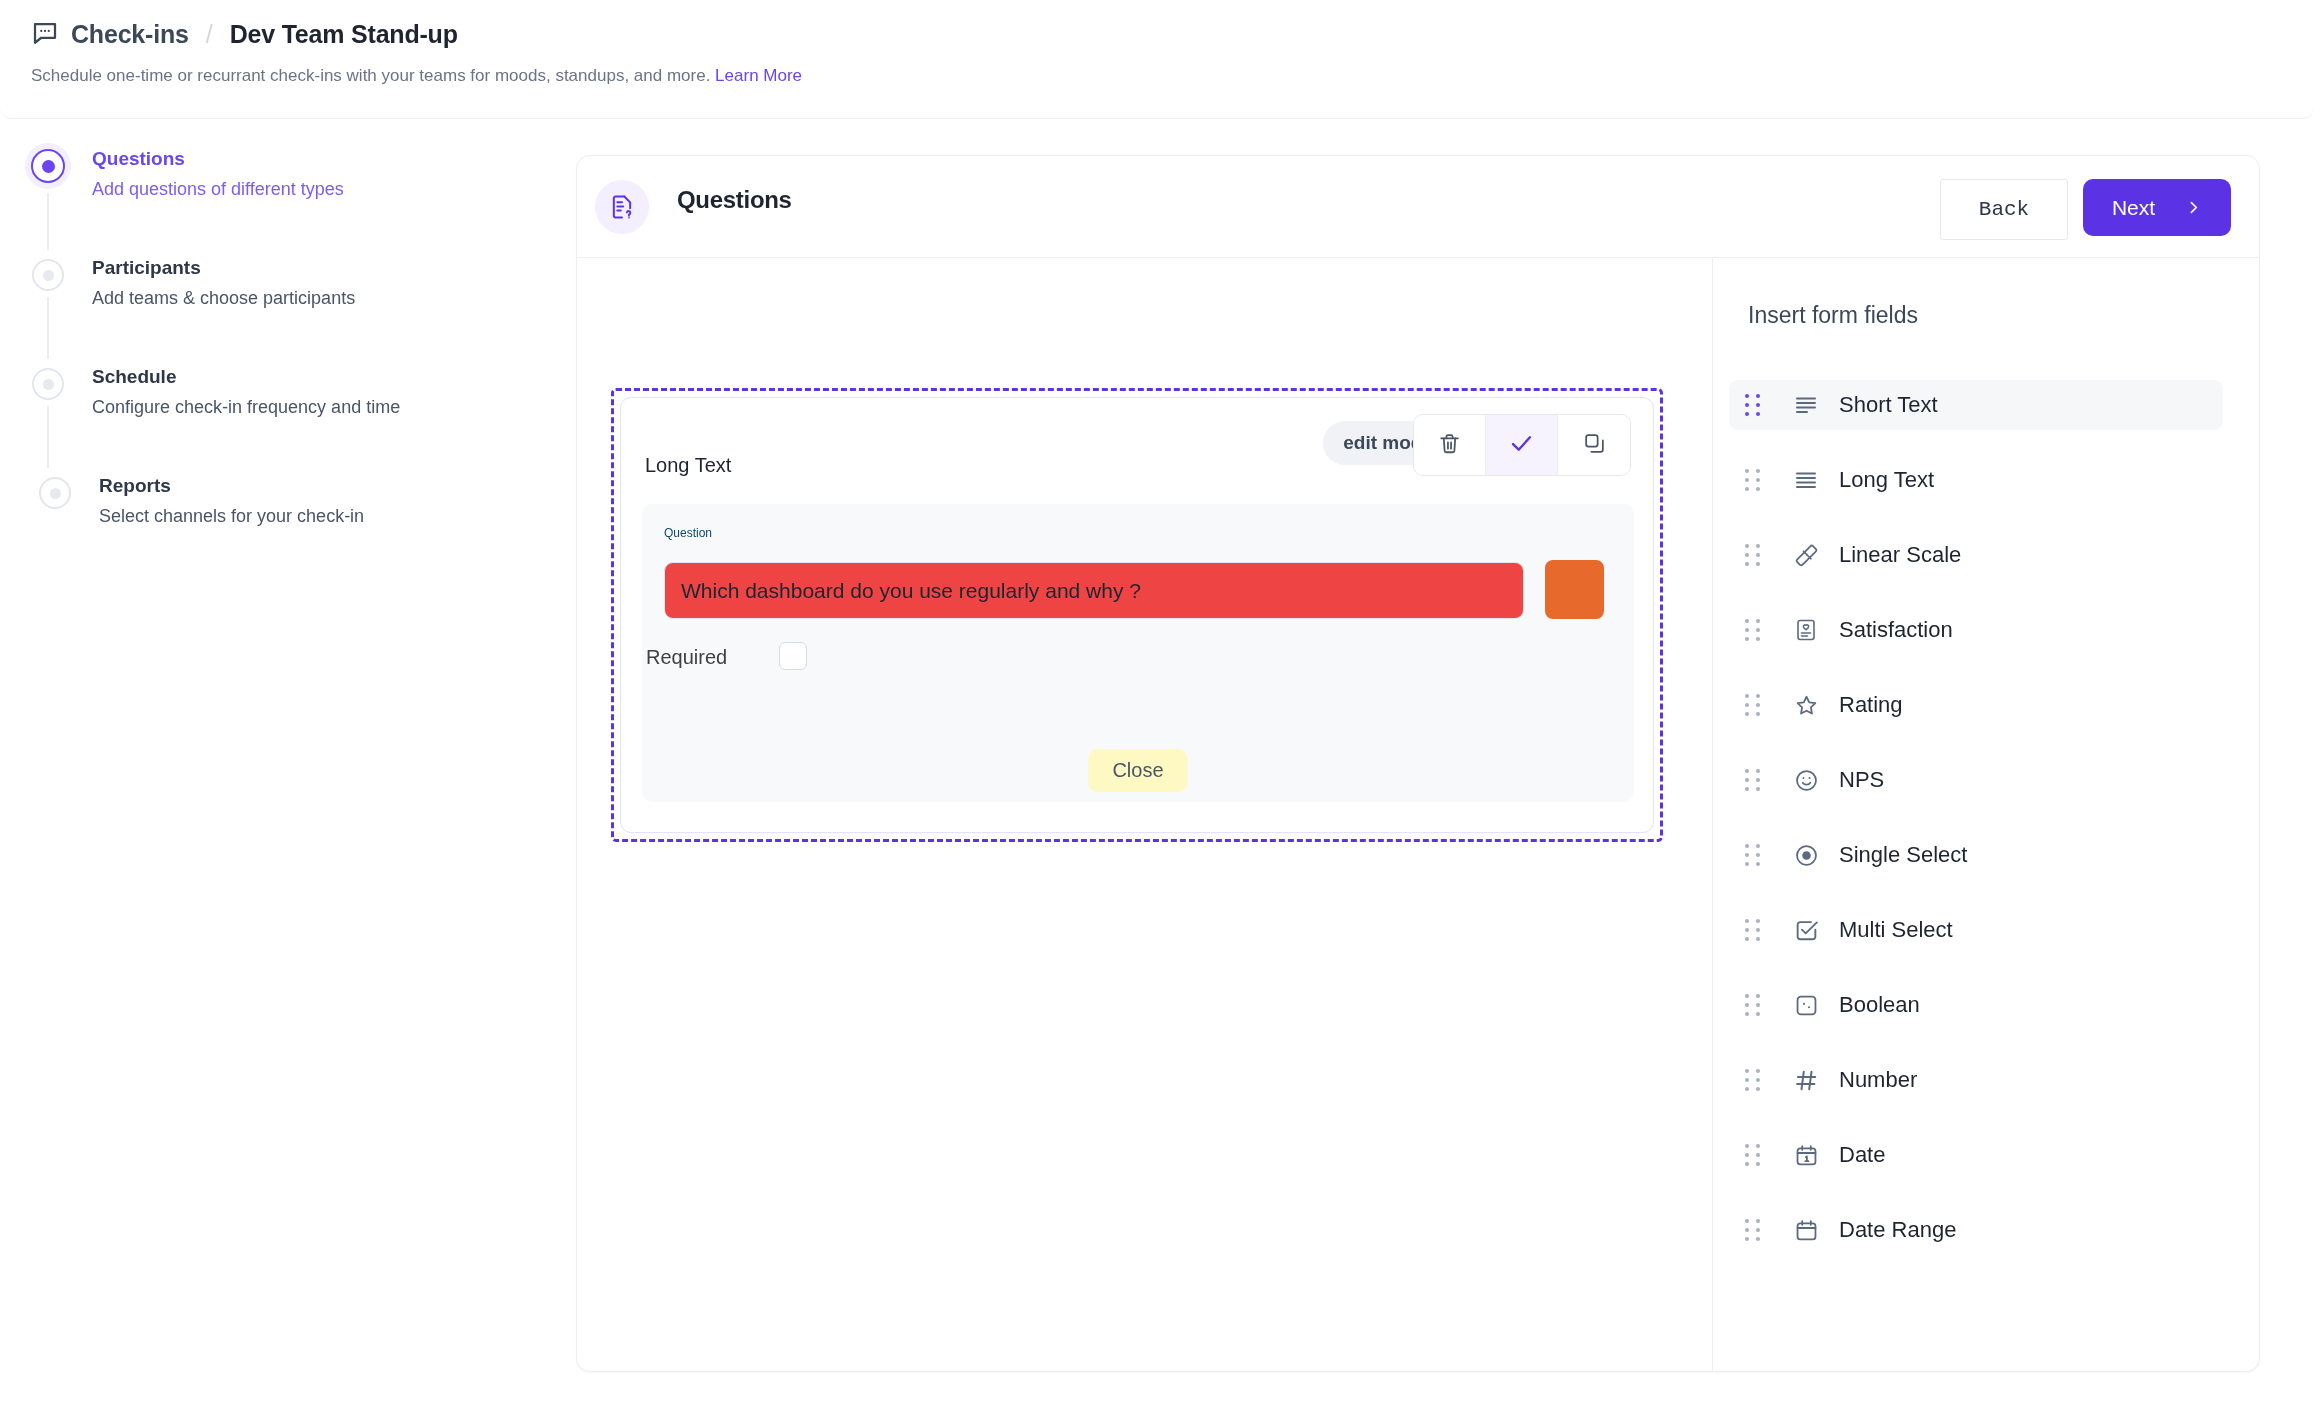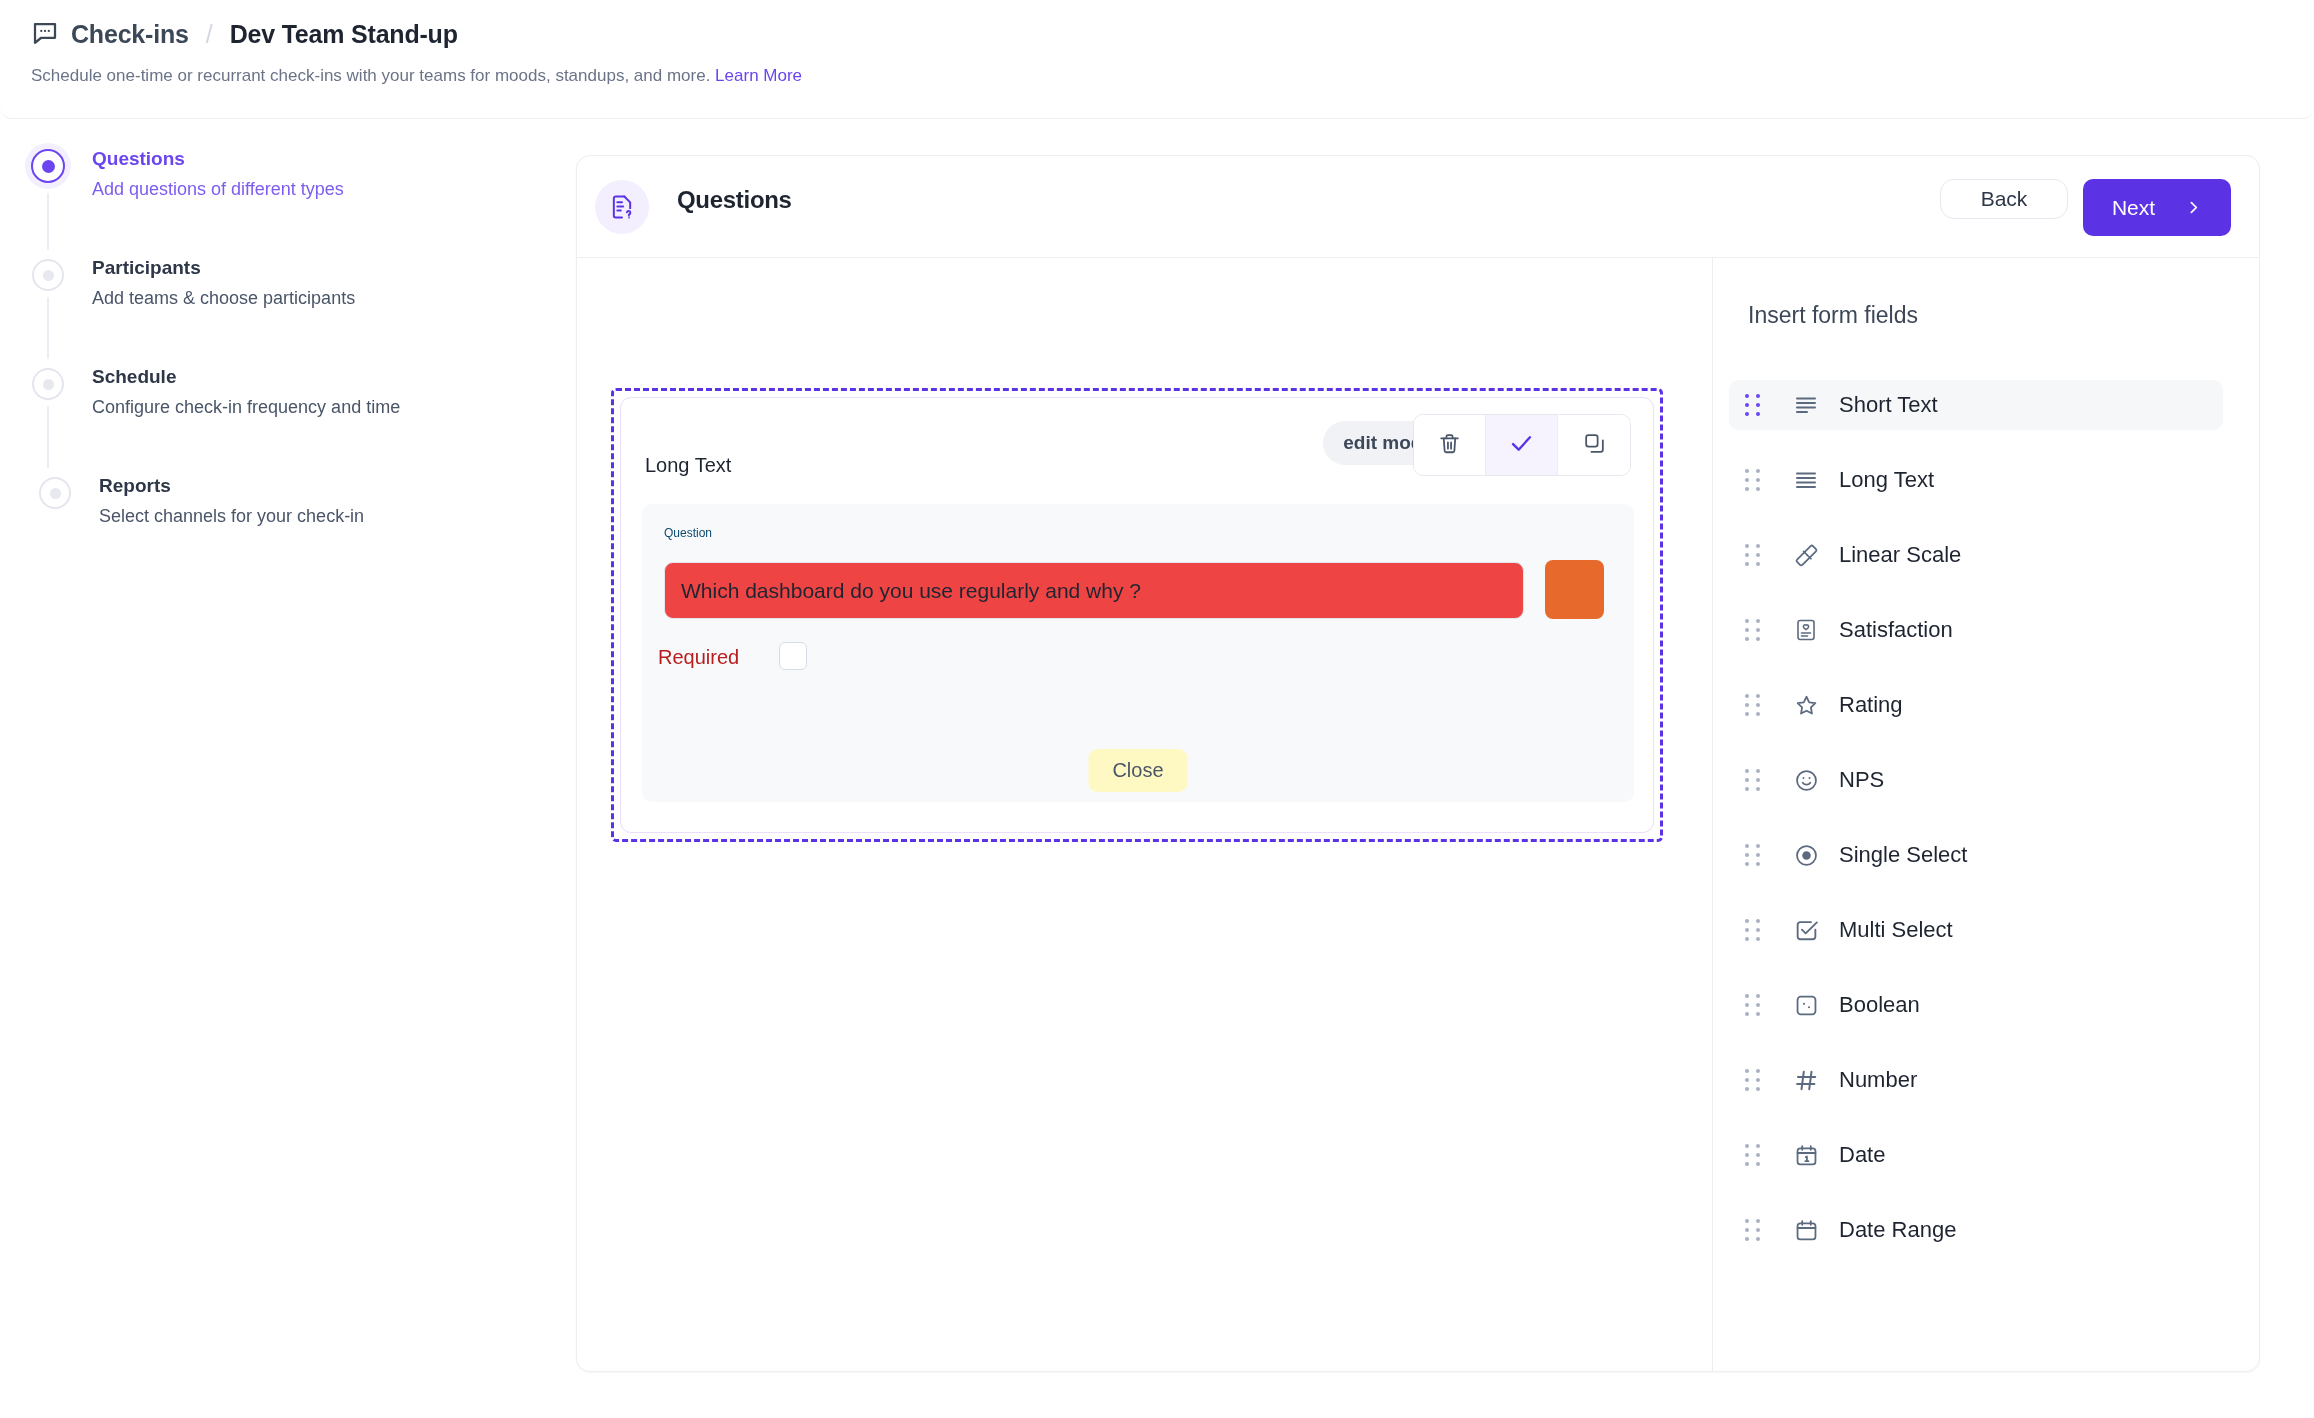--- a/index.html
+++ b/index.html
@@ -89,24 +89,24 @@
     width: 54px; height: 54px; border-radius: 50%;
     background: #f3effe;
     display:flex; align-items:center; justify-content:center;
   }
   .card-head-title {
     position: absolute; left: 100px; top: 30px;
     font-size: 24px; font-weight: 700; color: #1e2531; letter-spacing: -0.3px;
   }
   .btn-back {
     position: absolute; right: 191px; top: 23px;
-    width: 128px; height: 40px;
-    border: 1px solid #e6e8ef; border-radius: 14px;
+    width: 128px; height: 61px;
+    border: 1px solid #e6e8ef; border-radius: 3px;
     background: #ffffff; color: #2d3748;
-    font-size: 21px; font-family: Liberation Sans, sans-serif;
+    font-size: 21px; font-family: Liberation Mono, monospace;
     display:flex; align-items:center; justify-content:center;
     cursor: pointer;
   }
   .btn-next {
     position: absolute; right: 28px; top: 23px;
     width: 148px; height: 57px;
     border: none; border-radius: 10px;
     background: #5b33e5; color: #ffffff;
     font-size: 21px; font-family: inherit;
     display:flex; align-items:center; justify-content:center; gap: 30px;
@@ -183,22 +183,22 @@
     font-family: inherit;
     padding: 0 16px;
     outline: none;
   }
   .color-swatch {
     position: absolute; left: 903px; top: 56px;
     width: 59px; height: 59px; border-radius: 8px;
     background: #e8692c; border: none; cursor: pointer;
   }
   .req-label {
-    position: absolute; left: 16px; top: 142px;
-    font-size: 20px; color: #b91c1c;
+    position: absolute; left: 4px; top: 142px;
+    font-size: 20px; color: #404040;
   }
   .req-box {
     position: absolute; left: 137px; top: 138px;
     width: 28px; height: 28px; border-radius: 6px;
     border: 1px solid #d7dbe3; background: #ffffff; cursor: pointer;
   }
   .btn-close {
     position: absolute; left: 50%; transform: translateX(-50%);
     bottom: 10px;
     background: #fef9c3; color: #4a5568;

